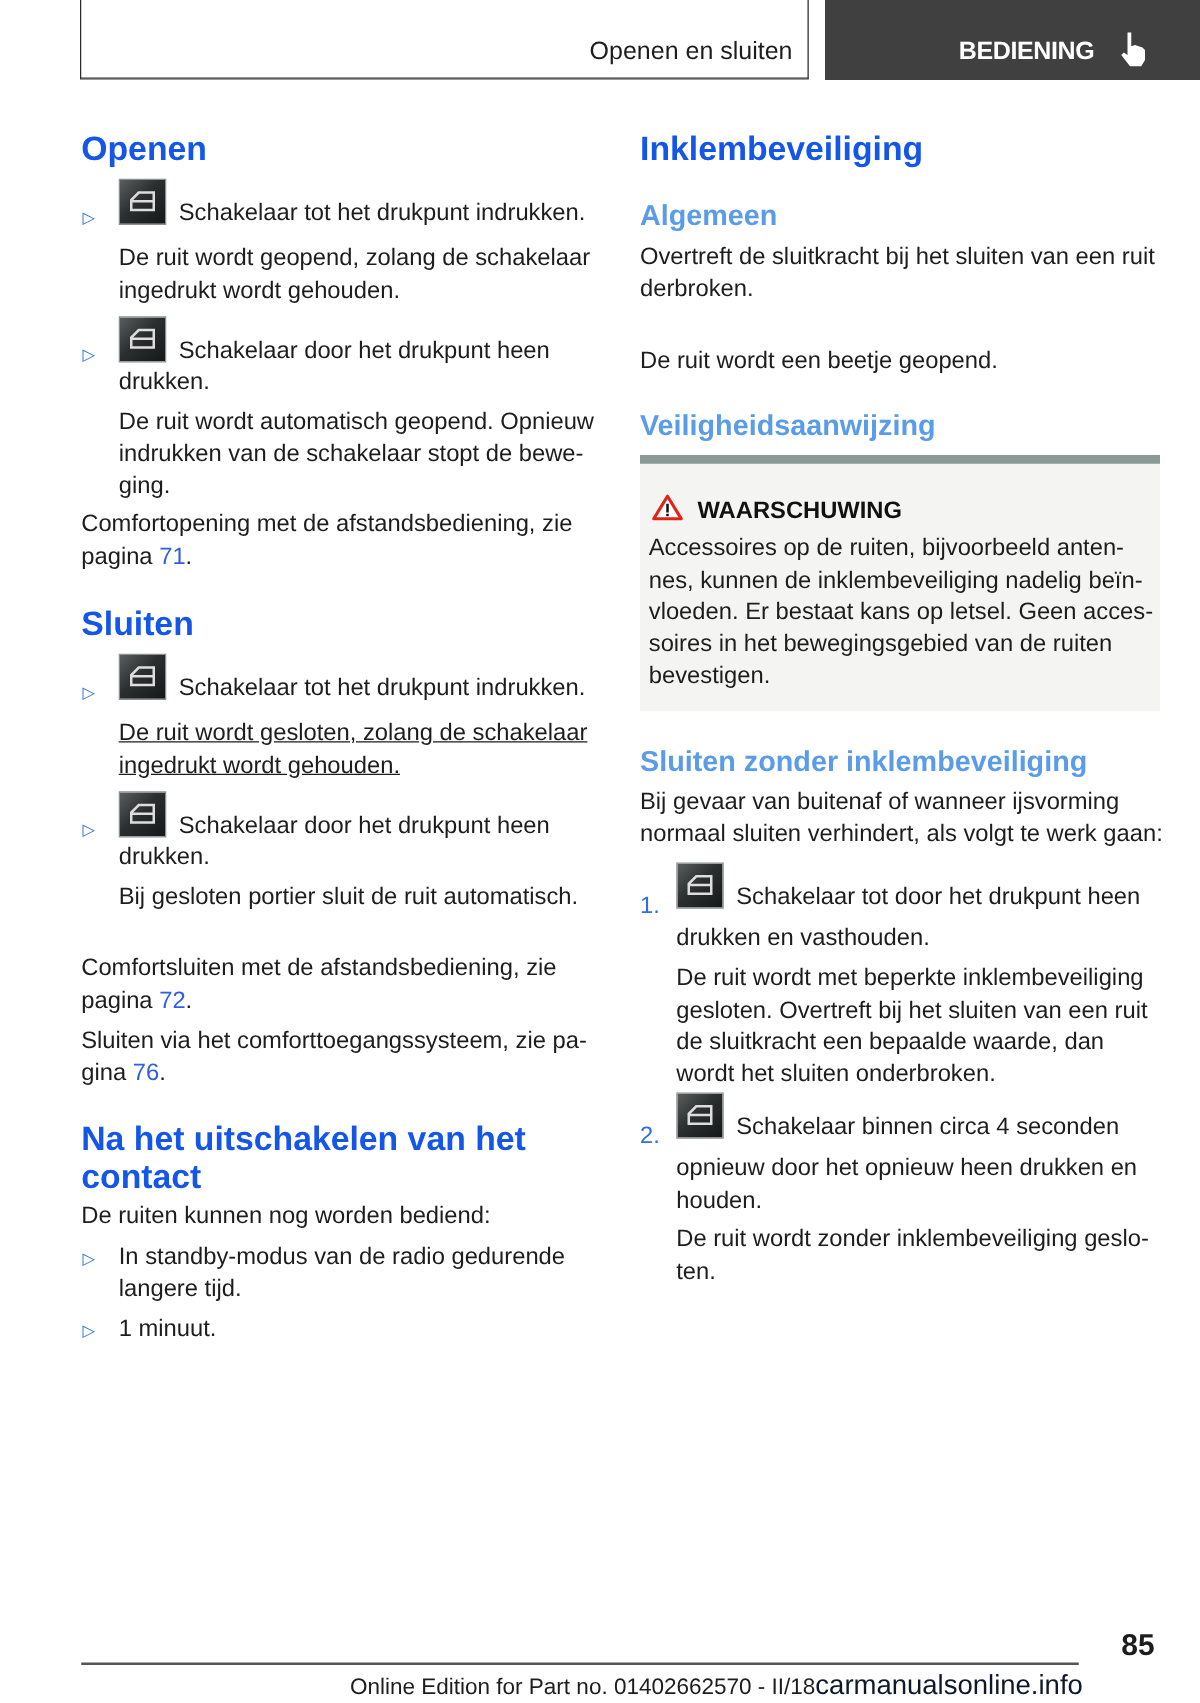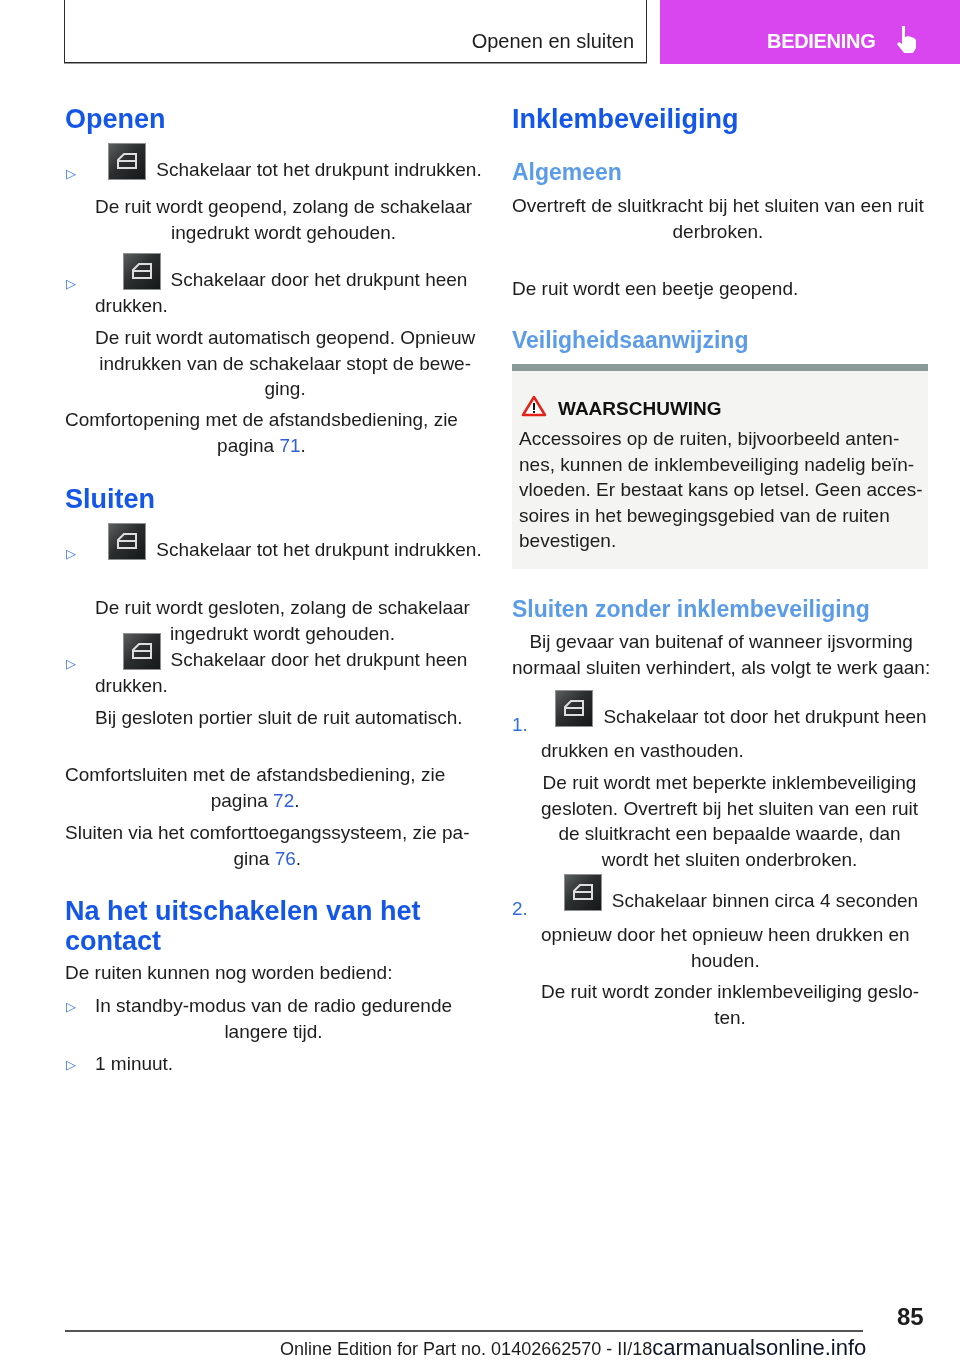--- a/index.html
+++ b/index.html
@@ -12,31 +12,31 @@
       position: absolute; left: 64px; top: 0; width: 583px; height: 63px;
       border: 1px solid #2b2b2b; border-top: none; box-sizing: border-box;
       box-shadow: 0 1px 0 #999;
       padding-left: 42px;
     }
     .hdr-left span {
       position: absolute; right: 12px; top: 30px; font-size: 20px; color: #1d1d1d;
     }
     .hdr-right {
       position: absolute; left: 660px; top: 0; width: 300px; height: 64px;
-      background: #d946ef;
+      background: #404040;
     }
     .hdr-right .lbl {
       position: absolute; left: 107px; top: 30px; font-size: 20px; font-weight: bold; color: #fff;
       letter-spacing: -0.3px;
     }
     .hdr-right .hand { position: absolute; left: 234px; top: 24px; width: 26px; height: 30px; }
 
     .h1 { position: absolute; font-size: 27px; font-weight: bold; color: #1456e8; white-space: nowrap; line-height: 30px; }
     .h2 { position: absolute; font-size: 23px; font-weight: bold; color: #5b9ce8; white-space: nowrap; line-height: 28px; }
-    .p { position: absolute; font-size: 19px; line-height: 25.5px; color: #1d1d1d; text-align: center; }
+    .p { position: absolute; font-size: 19px; line-height: 25.5px; color: #1d1d1d; }
     .link { color: #2f5ee0; }
     .tri { position: absolute; color: #2f6fe0; font-size: 13px; }
     .num { position: absolute; color: #2f6fe0; font-size: 19px; }
     .sw {
       display: inline-block; width: 38px; height: 37px; vertical-align: -4px; margin-right: 10px;
       background: linear-gradient(135deg, #5a5e5e 0%, #2b2f2f 45%, #151818 100%);
       border: 1px solid #8c9090; box-sizing: border-box; position: relative;
     }
     .sw svg { position: absolute; left: 7px; top: 8px; }
 
@@ -97,21 +97,21 @@
 </div>
 
 <div class="h1" style="left:65px;top:484px;">Sluiten</div>
 
 <span class="tri" style="left:66px;top:546px;">▷</span>
 <div class="p" style="left:95px;top:523px;width:400px;">
   <span class="sw"><svg width="22" height="18" viewBox="0 0 22 18">
         <path d="M2 16 V8 L8 2 H20 V16 Z M2 9 H20" stroke="#ddd" stroke-width="2" fill="none"></path>
       </svg></span><span>Schakelaar tot het drukpunt indrukken.</span>
 </div>
-<div class="p" style="left:95px;top:595px;">
+<div class="p" style="left:95px;top:574px;text-decoration:underline;">
   <div>De ruit wordt gesloten, zolang de schakelaar</div>
     <div>ingedrukt wordt gehouden.</div>
 </div>
 
 <span class="tri" style="left:66px;top:656px;">▷</span>
 <div class="p" style="left:95px;top:633px;width:400px;">
   <span class="sw"><svg width="22" height="18" viewBox="0 0 22 18">
         <path d="M2 16 V8 L8 2 H20 V16 Z M2 9 H20" stroke="#ddd" stroke-width="2" fill="none"></path>
       </svg></span><span>Schakelaar door het drukpunt heen</span>
 </div>

